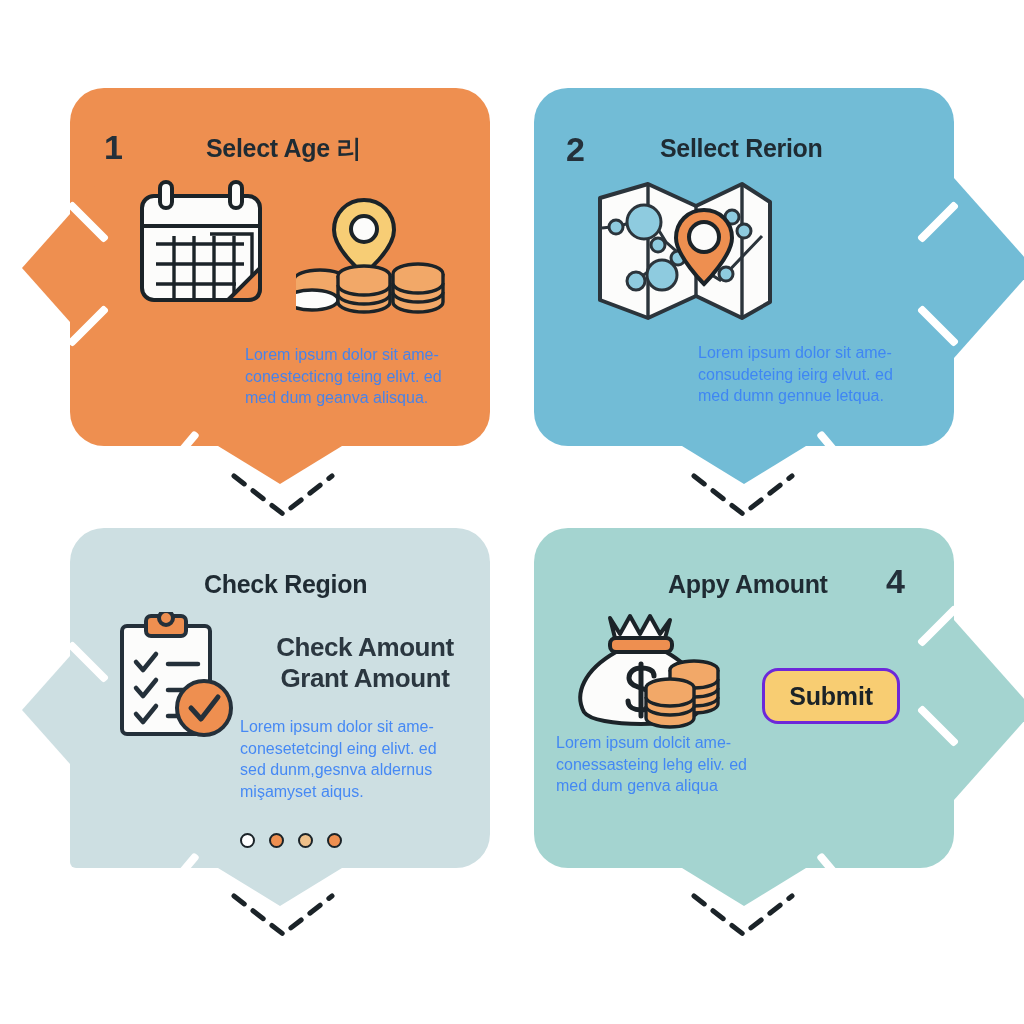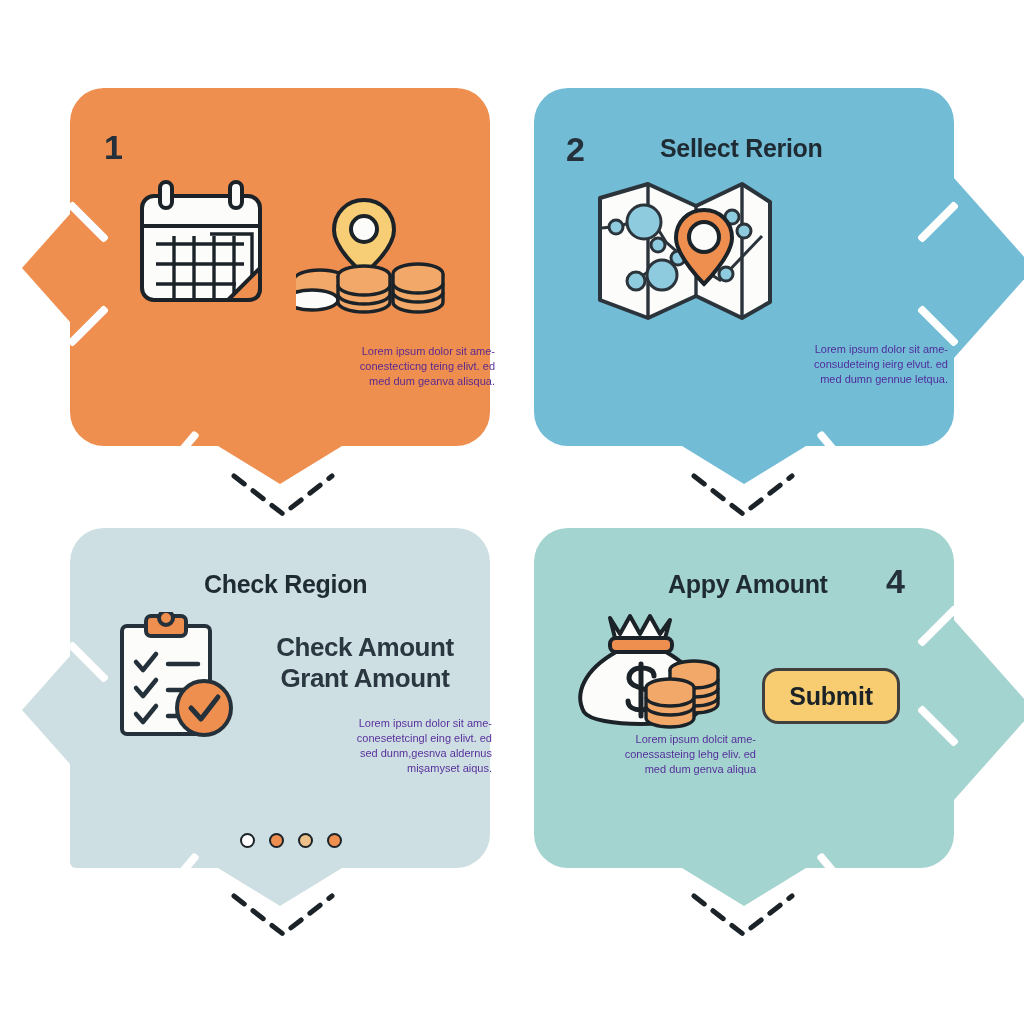--- a/index.html
+++ b/index.html
@@ -28,22 +28,22 @@
     letter-spacing: -0.3px; white-space: nowrap;
   }
   .sub-title {
     position: absolute;
     font-size: 26px; font-weight: 700; color: #2b3740;
     line-height: 1.2; letter-spacing: -0.4px; text-align: center;
     white-space: nowrap;
   }
   .body-text {
     position: absolute;
-    font-size: 11px; color: #4c1d95; line-height: 1.35;
-    text-align: right; opacity: .92;
+    font-size: 16px; color: #3b82f6; line-height: 1.35;
+    text-align: left; opacity: .92;
   }
 
   
   .tri { position: absolute; width: 0; height: 0; }
   .tri-left  { border-top: 90px solid transparent; border-bottom: 90px solid transparent; }
   .tri-right { border-top: 90px solid transparent; border-bottom: 90px solid transparent; }
   .tri-down  { border-left: 62px solid transparent; border-right: 62px solid transparent; }
 
   
   .notch { position: absolute; background: #fff; border-radius: 3px; }
@@ -52,21 +52,21 @@
   .chev { position: absolute; }
 
   
   .dots { position: absolute; display: flex; gap: 14px; align-items: center; }
   .dot { width: 15px; height: 15px; border-radius: 50%; border: 2.5px solid #1b2328; }
 
   
   .submit-btn {
     position: absolute;
     display: flex; align-items: center; justify-content: center;
-    border: 3px solid #404040; border-radius: 16px;
+    border: 3px solid #6d28d9; border-radius: 16px;
     font-size: 25px; font-weight: 700; color: #1b2328;
     letter-spacing: -0.2px;
   }
 
   .icon { position: absolute; }
 </style>
 </head>
 <body>
 
 <div id="stage">
@@ -76,20 +76,21 @@
   </div>
 
   <div class="tri tri-left" style="left:22px; top:178px; border-right:80px solid #ee8f50;"></div>
   <div class="notch" style="left:84px; top:196px; width:8px; height:52px; transform:rotate(-45deg);"></div>
   <div class="notch" style="left:84px; top:300px; width:8px; height:52px; transform:rotate(45deg);"></div>
 
   <div class="tri tri-down" style="left:218px; top:446px; border-top:38px solid #ee8f50;"></div>
   <div class="notch" style="left:180px; top:428px; width:8px; height:40px; transform:rotate(40deg);"></div>
 
   <div class="panel-num" style="left:104px; top:128px;">1</div>
+  <div class="panel-title" style="left:206px; top:132px;">Select Age 리</div>
 
   <svg class="icon" style="left:132px; top:180px;" width="140" height="130" viewBox="0 0 140 130">
     <rect x="10" y="16" width="118" height="104" rx="12" fill="#fcfcfb" stroke="#1b2328" stroke-width="4"></rect>
     <path d="M10 46 H128" stroke="#1b2328" stroke-width="4"></path>
     <rect x="28" y="2" width="12" height="26" rx="6" fill="#fcfcfb" stroke="#1b2328" stroke-width="4"></rect>
     <rect x="98" y="2" width="12" height="26" rx="6" fill="#fcfcfb" stroke="#1b2328" stroke-width="4"></rect>
     <g stroke="#1b2328" stroke-width="3.4" fill="none">
       <path d="M24 64 H112"></path>
         <path d="M24 84 H112"></path>
         <path d="M24 104 H104"></path>

